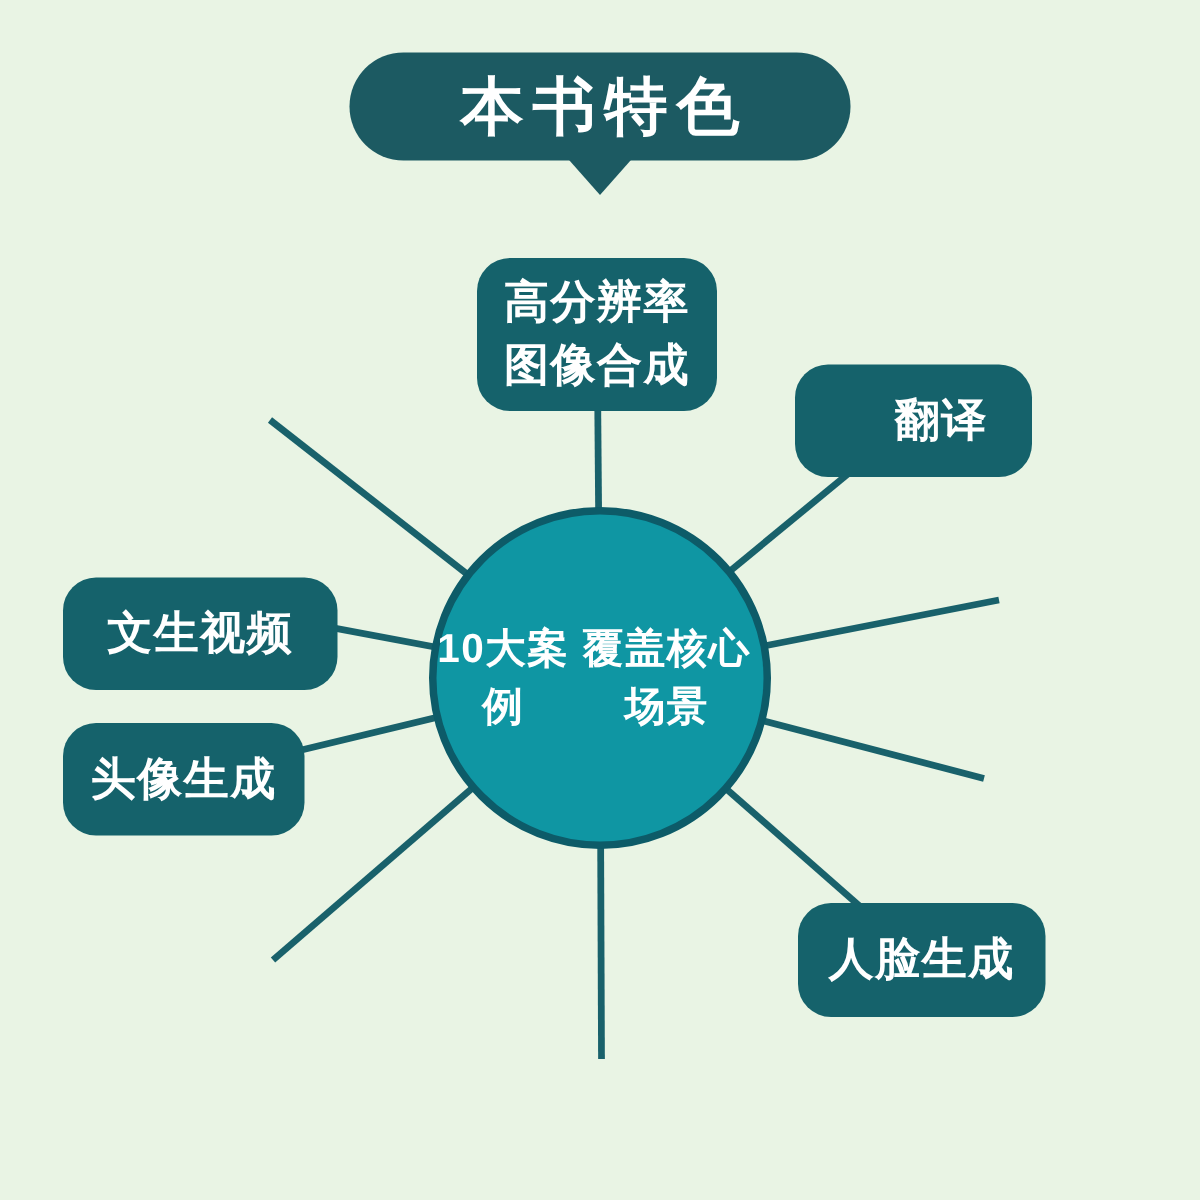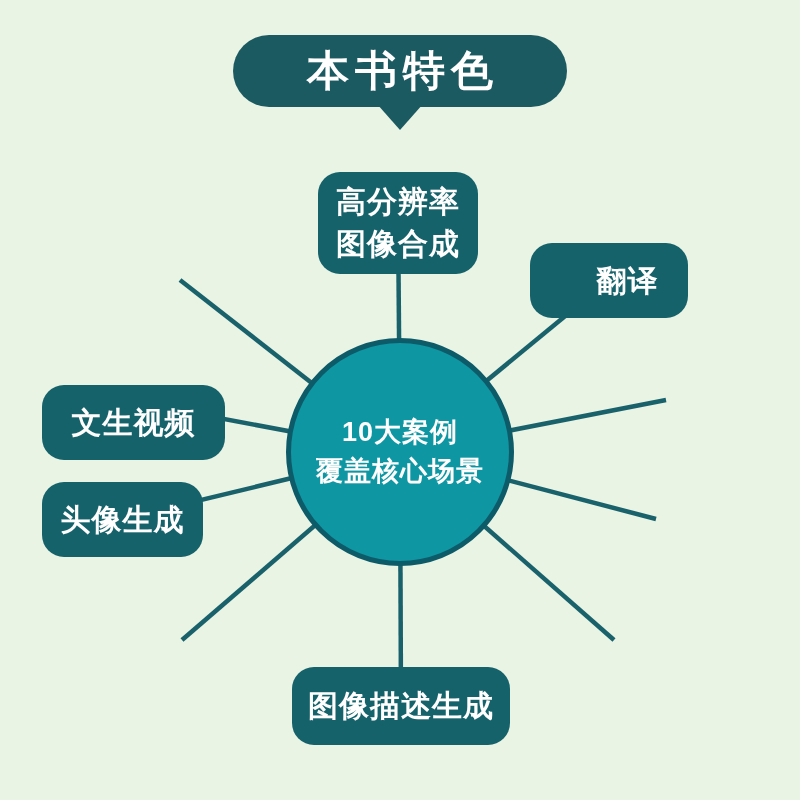--- a/index.html
+++ b/index.html
@@ -35,21 +35,21 @@
     position:absolute;left:377px;top:104px;width:0;height:0;z-index:3;
     border-left:23px solid transparent;
     border-right:23px solid transparent;
     border-top:26px solid var(--banner);
   }
 
   .hub{
     position:absolute;left:286px;top:338px;width:228px;height:228px;
     box-sizing:border-box;border-radius:50%;
     background:var(--hub-fill);border:5px solid var(--hub-border);
-    display:flex;flex-direction:column;align-items:center;justify-content:center;
+    display:flex;align-items:center;justify-content:center;
     z-index:2;text-align:center;
   }
   .hub-line{color:var(--text);font-size:27px;font-weight:bold;line-height:1.45;letter-spacing:1px;}
 
   .node{
     position:absolute;box-sizing:border-box;z-index:2;
     background:var(--node);border-radius:22px;
     display:flex;align-items:center;justify-content:center;
     text-align:center;
   }
@@ -102,17 +102,17 @@
   </div>
   <div class="node n-translate">
     <span class="node-label">翻译</span>
   </div>
   <div class="node n-video">
     <span class="node-label">文生视频</span>
   </div>
   <div class="node n-avatar">
     <span class="node-label">头像生成</span>
   </div>
-  <div class="node n-caption">
-    <span class="node-label">图像描述生成</span>
+  <div class="node n-face">
+    <span class="node-label">人脸生成</span>
   </div>
 
 </div>
 
 </body></html>

